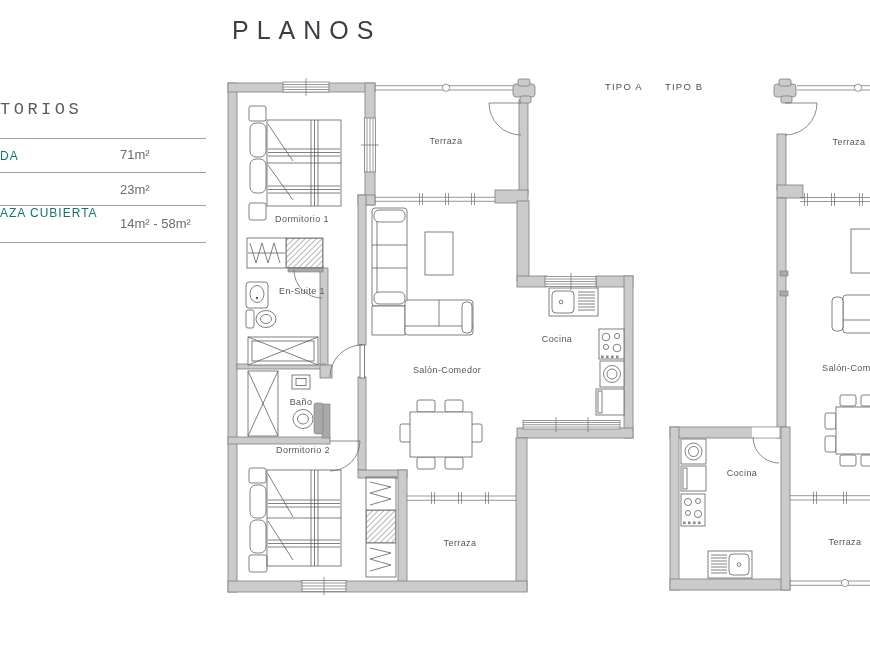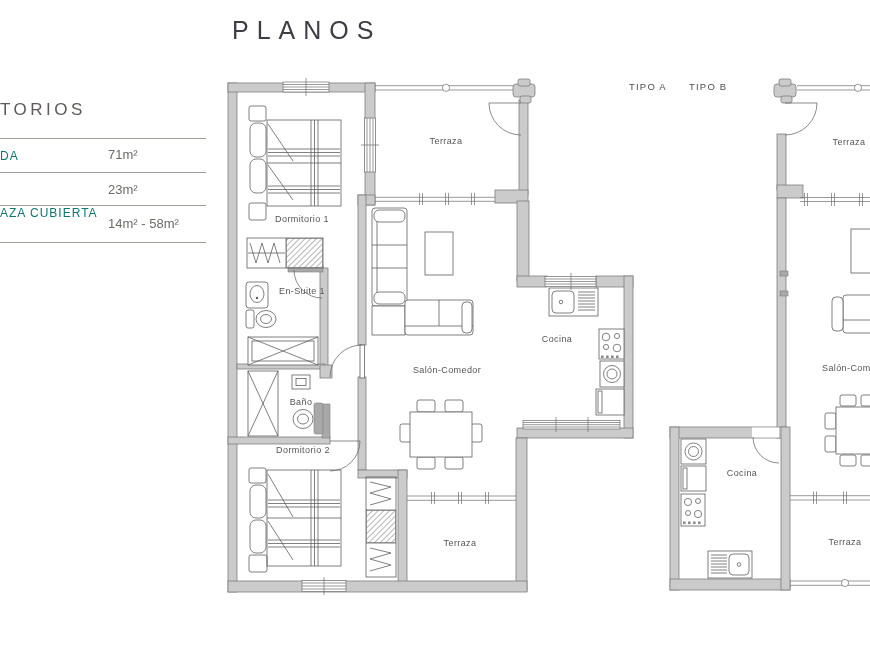--- a/index.html
+++ b/index.html
@@ -12,36 +12,36 @@
   .abs{position:absolute;}
   #page-title{
     left:232px;top:16px;
     font-size:25px;font-weight:300;letter-spacing:8px;
     color:#3d3d45;
   }
   
   #legend{left:0;top:96px;width:206px;}
   .legend-heading{
     position:absolute;left:0;top:4px;
-    font-size:17px;letter-spacing:3.5px;color:#5d5a58;
+    font-size:17px;letter-spacing:3.5px;color:#5d5a58;font-family:Liberation Mono, monospace;
   }
   .legend-line{
     position:absolute;left:0;width:206px;height:0;
     border-top:1px solid #a39d97;
   }
   .legend-label{
     position:absolute;left:0;
     font-size:12px;letter-spacing:1px;color:#0f766e;white-space:nowrap;
   }
   .legend-value{
-    position:absolute;left:108px;
+    position:absolute;left:120px;
     font-size:13px;color:#6e6a66;white-space:nowrap;
   }
   .tipo-label{
-    font-size:9.5px;letter-spacing:1.2px;color:#4e4e4e;margin-left:24px;
+    font-size:9.5px;letter-spacing:1.2px;color:#4e4e4e;
   }
   svg{position:absolute;overflow:hidden;}
   .wall{fill:#cbcbcb;stroke:#7e7e7e;stroke-width:0.8;}
   .dark{fill:#a9a9a9;stroke:#7e7e7e;stroke-width:0.6;}
   .win{fill:#ffffff;stroke:#6d6d6d;stroke-width:0.7;}
   .ln{stroke:#6d6d6d;stroke-width:0.8;fill:none;}
   .tln{stroke:#6d6d6d;stroke-width:0.7;fill:none;}
   .fur{fill:#ffffff;stroke:#5f5f5f;stroke-width:0.8;}
   .furn{fill:none;stroke:#5f5f5f;stroke-width:0.8;}
   .rlabel{font-family:"Liberation Sans",sans-serif;font-size:9px;fill:#55555a;letter-spacing:0.4px;}

